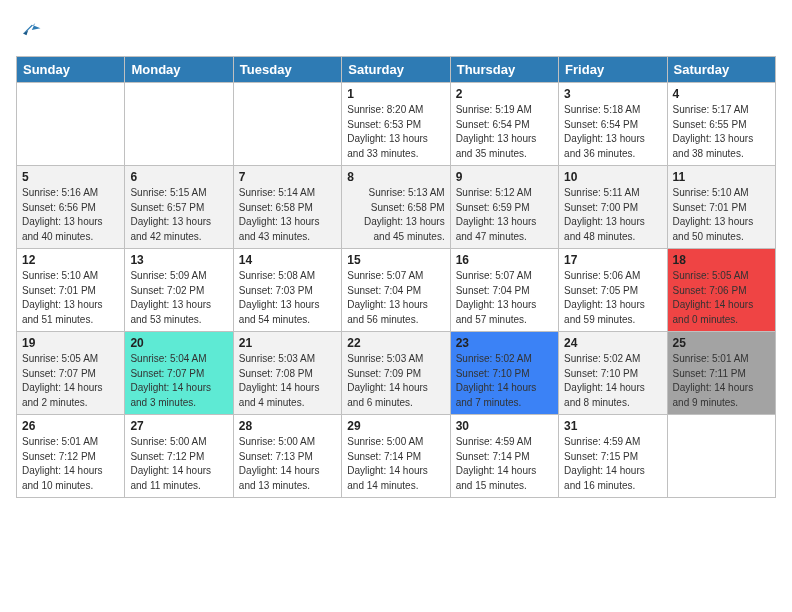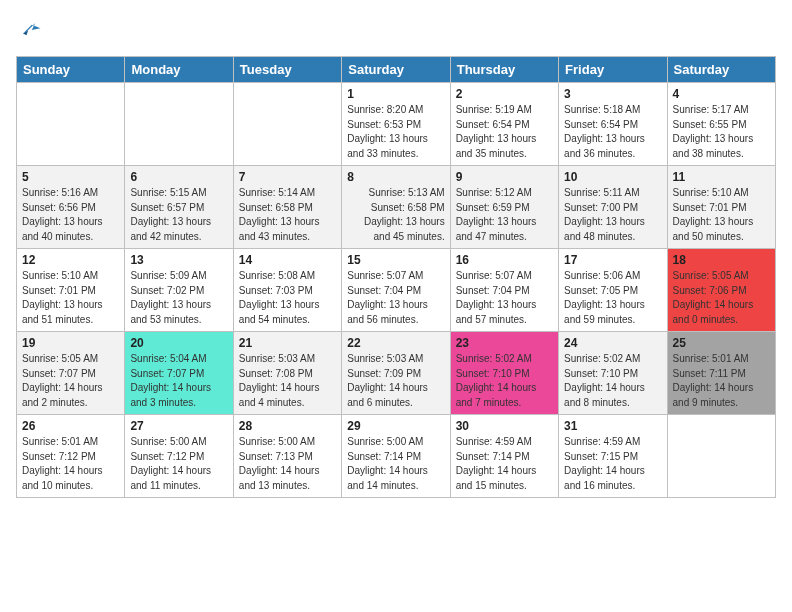--- a/index.html
+++ b/index.html
@@ -281,21 +281,21 @@
 Daylight: 14 hours
 and 4 minutes.</div>
         </td>
         <td style="background: rgb(242, 242, 242);">
           <span class="day-num">22</span>
           <div class="day-info" style="white-space: pre-line;">Sunrise: 5:03 AM
 Sunset: 7:09 PM
 Daylight: 14 hours
 and 6 minutes.</div>
         </td>
-        <td style="background: #ec4899;">
+        <td style="background: #3b82f6;">
           <span class="day-num">23</span>
           <div class="day-info" style="white-space: pre-line;">Sunrise: 5:02 AM
 Sunset: 7:10 PM
 Daylight: 14 hours
 and 7 minutes.</div>
         </td>
         <td style="background: rgb(242, 242, 242);">
           <span class="day-num">24</span>
           <div class="day-info" style="white-space: pre-line;">Sunrise: 5:02 AM
 Sunset: 7:10 PM

